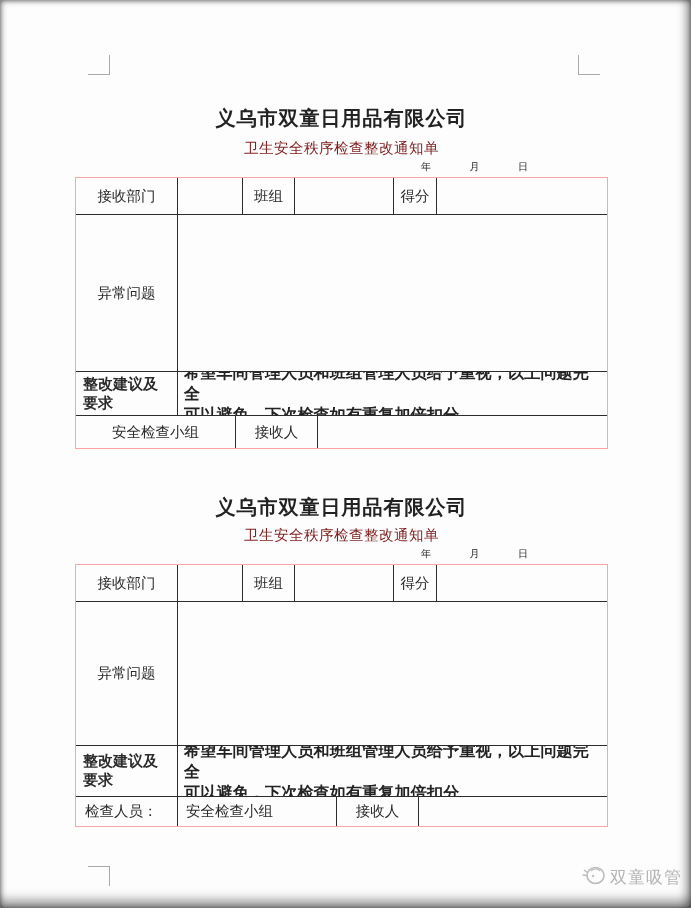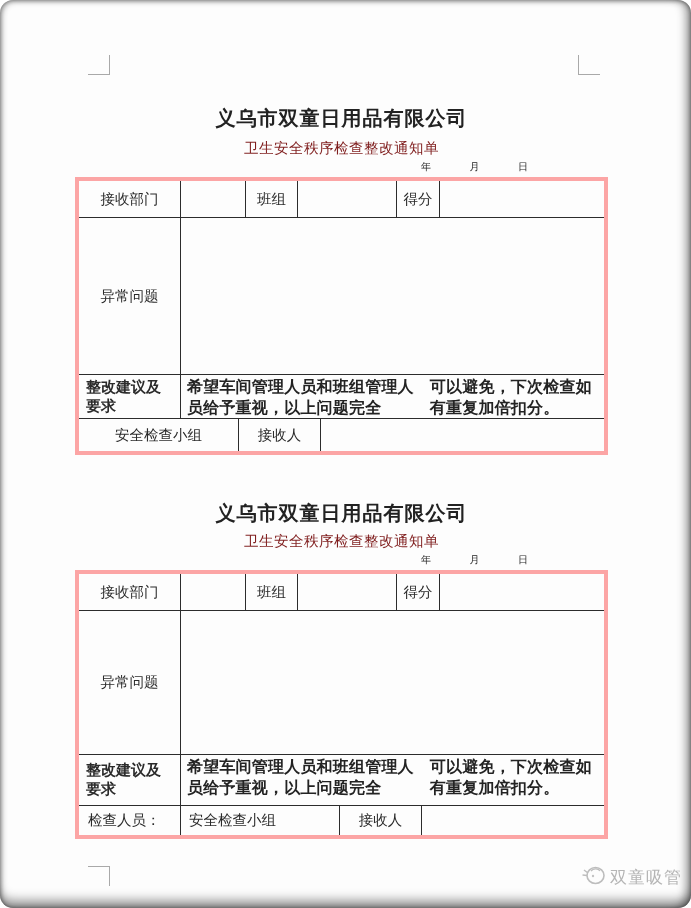--- a/index.html
+++ b/index.html
@@ -8,21 +8,21 @@
     width: 691px; height: 908px;
     position: relative;
     font-family: "Liberation Serif", serif;
     color: #2d2d2d;
     overflow: hidden;
   }
   
   .page {
     position: absolute; inset: 0;
     background: #fdfdfd;
-    border-radius: 13px;
+    border-radius: 1px;
     box-shadow:
       inset 0 0 4px rgba(0,0,0,0.40),
       inset 3px 3px 6px -2px rgba(0,0,0,0.30),
       inset -9px 0 10px -4px rgba(0,0,0,0.38),
       inset 0 -12px 12px -5px rgba(0,0,0,0.45);
   }
   
   .mark { position: absolute; width: 22px; height: 20px; }
   .mark-tl { left: 88px; top: 55px;  border-right: 1px solid #a9a9a9; border-bottom: 1px solid #a9a9a9; }
   .mark-tr { left: 578px; top: 55px; border-left: 1px solid #a9a9a9; border-bottom: 1px solid #a9a9a9; }
@@ -45,21 +45,21 @@
   .form-2 .form-subtitle { margin-top: 4px; }
   .date-line {
     text-align: right; padding-right: 80px;
     font-size: 10px; line-height: 18px; color: #262626;
   }
   .date-line span { display: inline-block; }
   .date-sep { margin-left: 36px; }
 
   .ftable {
     width: 533px; margin-top: 1px;
-    border: 4px solid #fca5a5;
+    border: 1px solid #fca5a5;
     font-size: 14.5px; color: #2b2b2b;
   }
   .trow { display: flex; border-top: 1.5px solid #2c2c2c; }
   .trow:first-child { border-top: none; }
   .tcell {
     border-left: 1.5px solid #2c2c2c;
     display: flex; align-items: center; justify-content: center;
     text-align: center; overflow: hidden;
   }
   .tcell:first-child { border-left: none; }
@@ -78,21 +78,21 @@
   .t2 .r4 { height: 30px; }
   .r4 .c-inspector-val { width: 159px; flex: 0 0 159px; }
   .r4 .c-receiver      { width: 82px;  flex: 0 0 82px; }
 
   .r3 .c-label1 {
     flex-direction: column; align-items: flex-start; justify-content: center;
     padding-left: 7px; text-align: left;
     font-weight: bold; font-size: 15px; line-height: 19px;
   }
   .r3 .suggestion-cell {
-    flex-direction: row; align-items: flex-start; justify-content: center;
+    flex-direction: column; align-items: flex-start; justify-content: center;
     padding: 1px 6px; text-align: left;
     font-weight: bold; font-size: 16px; line-height: 21px; color: #232323;
     letter-spacing: 0.2px;
   }
   .form-2 .r4 .c-label1 { justify-content: flex-start; padding-left: 9px; text-align: left; }
   .form-2 .r4 .c-inspector-val { justify-content: flex-start; padding-left: 8px; text-align: left; }
 
   .watermark {
     position: absolute; right: 9px; bottom: 17px;
     display: flex; align-items: center; gap: 4px;

